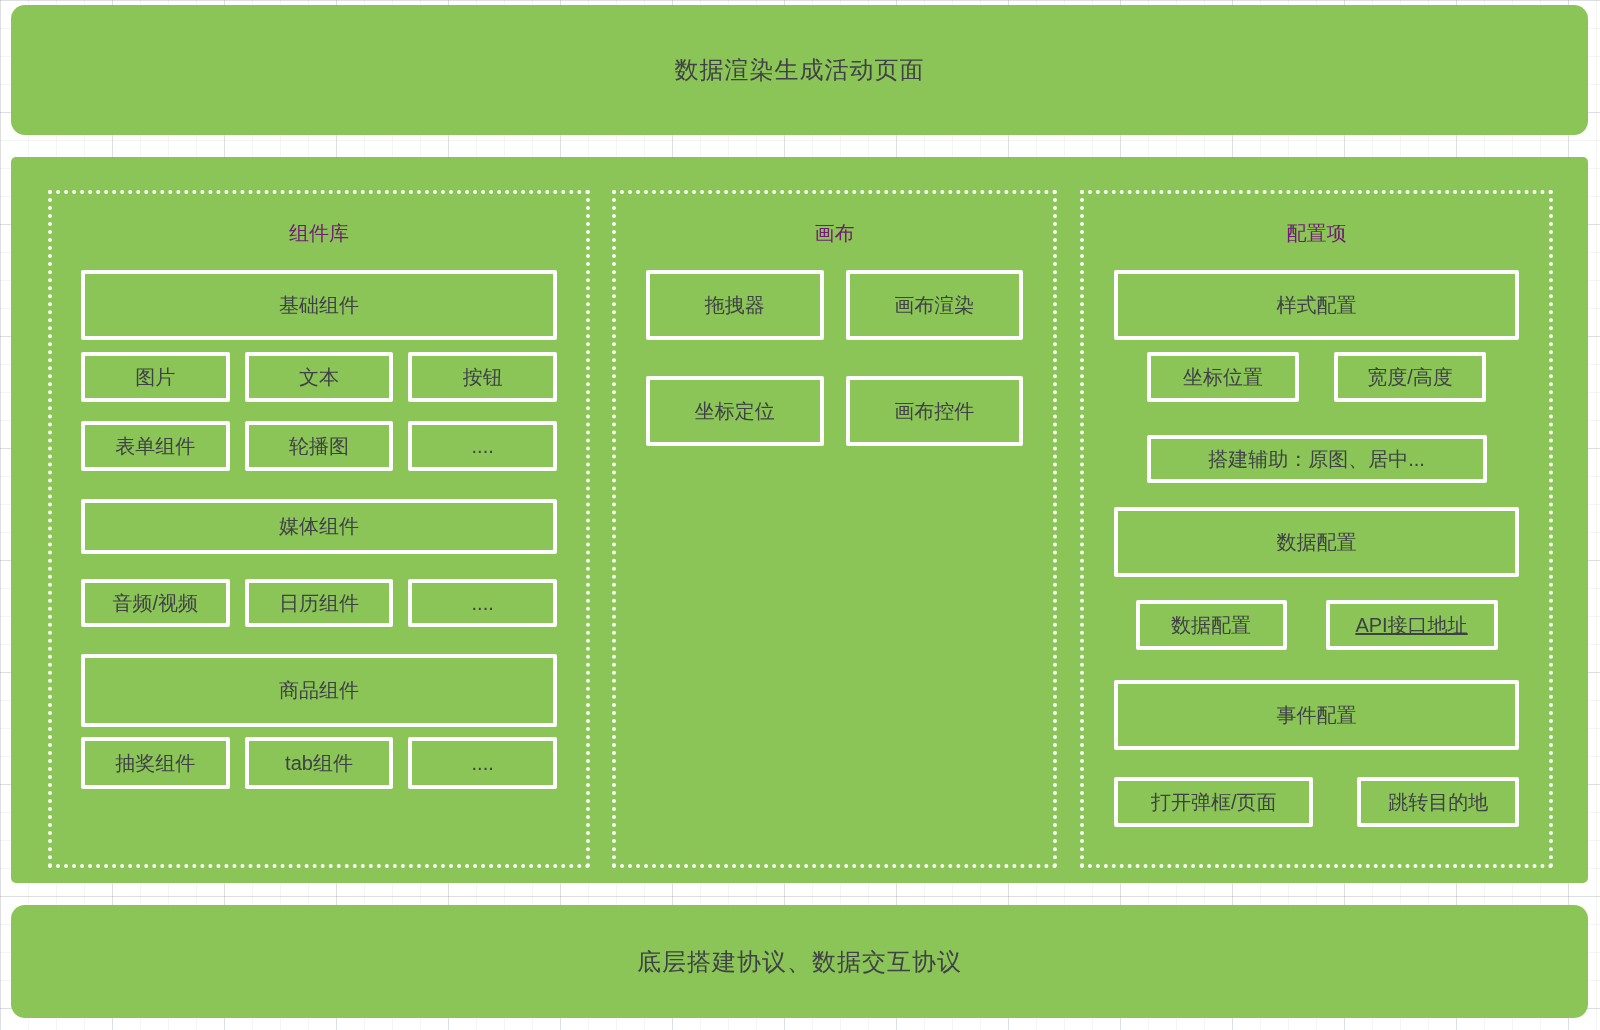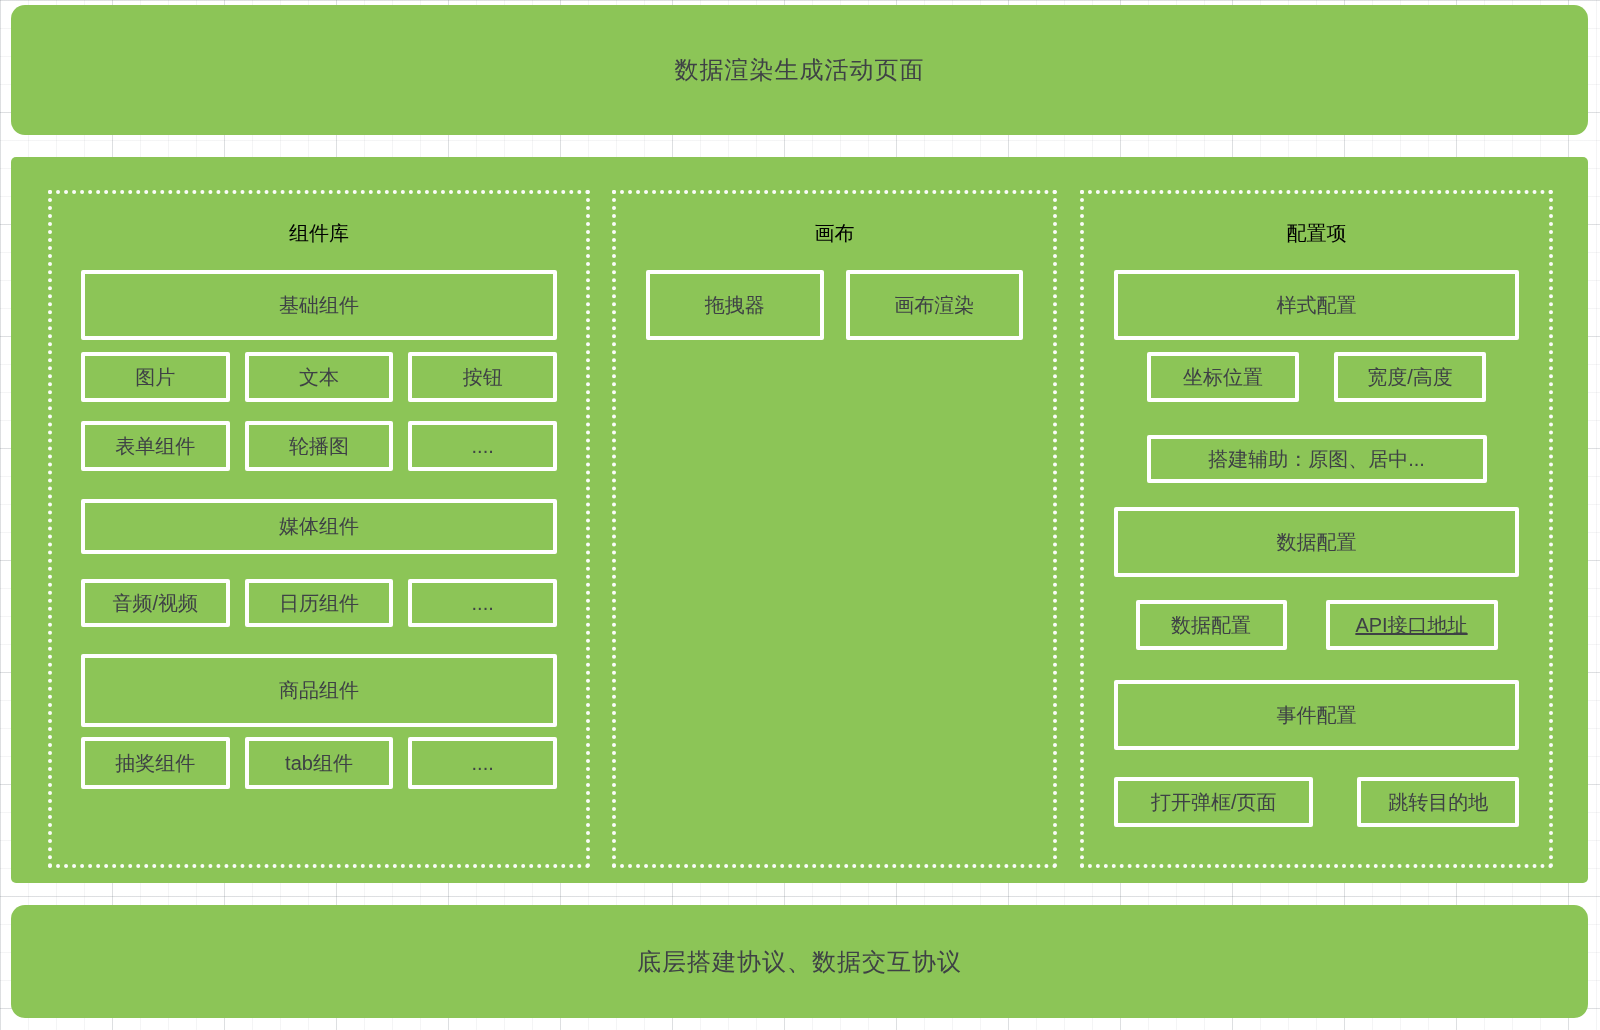--- a/index.html
+++ b/index.html
@@ -54,21 +54,21 @@
     padding-top: 28px;
   }
   .col-lib    { left: 37px;   width: 542px; padding-left: 29px; padding-right: 29px; }
   .col-canvas { left: 601px;  width: 445px; padding-left: 30px; padding-right: 30px; }
   .col-config { left: 1069px; width: 473px; padding-left: 30px; padding-right: 30px; }
 
   .col-title {
     text-align: center;
     font-size: 20px;
     line-height: 22px;
-    color: #000000;
+    color: #701a75;
   }
 
   .wbox {
     border: 4px solid #ffffff;
     border-radius: 2px;
     display: flex;
     align-items: center;
     justify-content: center;
     font-size: 20px;
     color: #3E4145;
@@ -135,20 +135,24 @@
       </div>
     </section>
 
     <section class="col col-canvas">
       <div class="col-title">画布</div>
 
       <div class="row2 mt26">
         <div class="wbox h70">拖拽器</div>
         <div class="wbox h70">画布渲染</div>
       </div>
+      <div class="row2 mt36">
+        <div class="wbox h70">坐标定位</div>
+        <div class="wbox h70">画布控件</div>
+      </div>
     </section>
 
     <section class="col col-config">
       <div class="col-title">配置项</div>
 
       <div class="wbox wide h70 mt26">样式配置</div>
       <div class="rowc g35 mt21">
         <div class="wbox h50 w152">坐标位置</div>
         <div class="wbox h50 w152">宽度/高度</div>
       </div>

